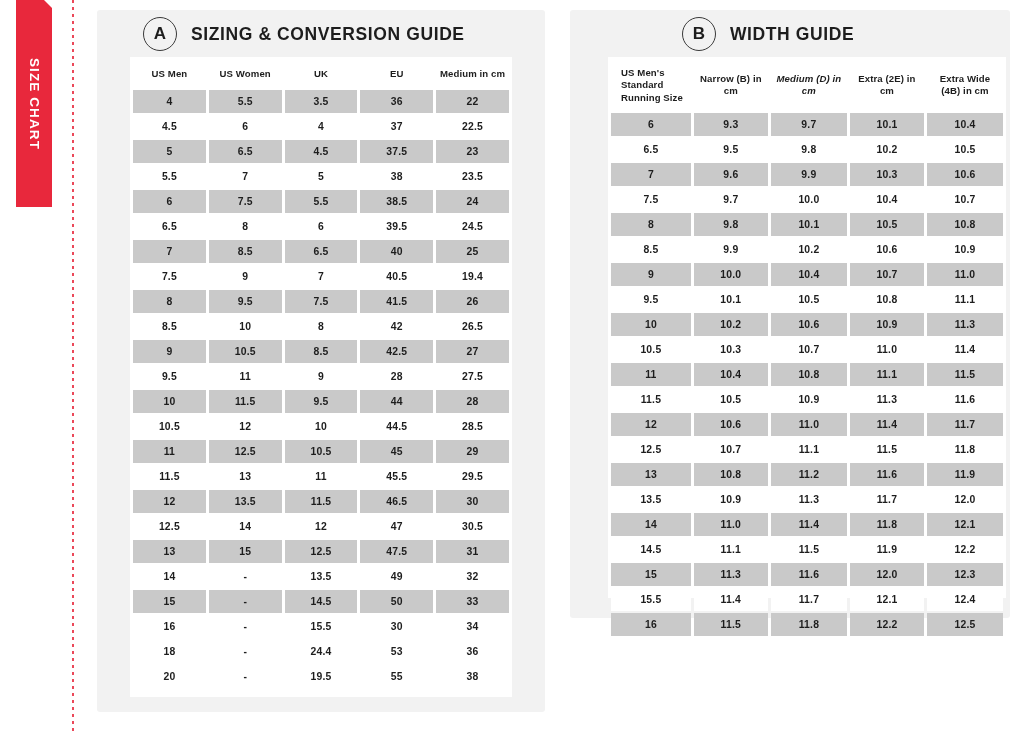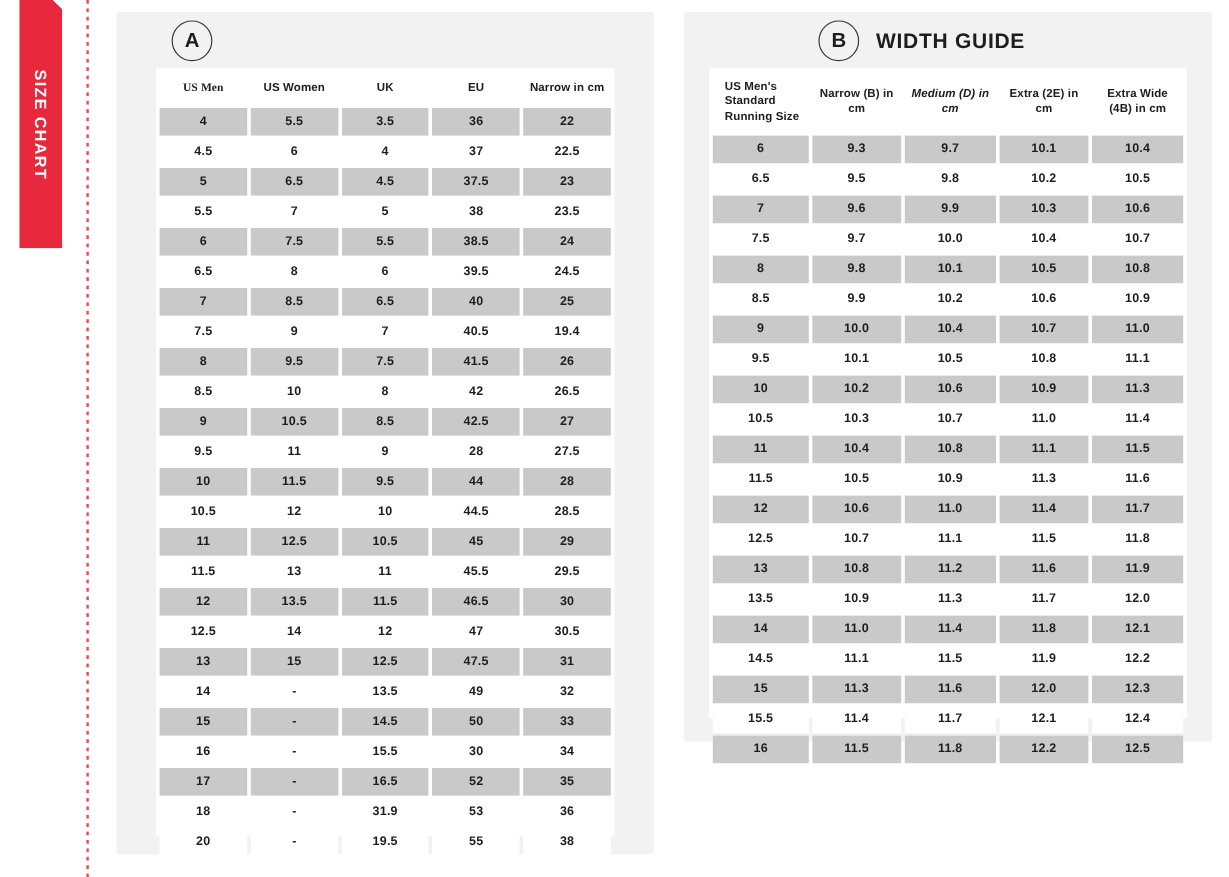--- a/index.html
+++ b/index.html
@@ -95,21 +95,21 @@
     color: #1d1d1d;
     letter-spacing: 0.6px;
   }
 
   
   .table-card {
     position: absolute;
     background: #ffffff;
   }
   #card-a { left: 33px; top: 47px; width: 382px; height: 640px; }
-  #card-b { left: 21px; top: 47px; width: 398px; height: 541px; }
+  #card-b { left: 38px; top: 47px; width: 398px; height: 541px; }
 
   table {
     width: 100%;
     border-collapse: separate;
     border-spacing: 3px 2px;
     table-layout: fixed;
   }
 
   thead th {
     font-size: 9.6px;
@@ -144,30 +144,31 @@
 
   <div class="size-tab">
     <span class="size-tab-label">SIZE CHART</span>
   </div>
 
   <div class="dotted-rule"></div>
 
   <div class="panel" id="panel-a">
     <div class="panel-head">
       <div class="badge">A</div>
+      <div class="panel-title">SIZING &amp; CONVERSION GUIDE</div>
     </div>
     <div class="table-card" id="card-a">
       <table>
         <thead>
           <tr id="head-a">
-              <th style="width: 20%; font-family: Liberation Serif, serif;">US Men</th>
+              <th style="width: 20%;">US Men</th>
               <th style="width: 20%;">US Women</th>
               <th style="width: 20%;">UK</th>
               <th style="width: 20%;">EU</th>
-              <th style="width: 20%;">Narrow in cm</th>
+              <th style="width: 20%;">Medium in cm</th>
             </tr>
         </thead>
         <tbody id="body-a">
             <tr class="shaded">
               <td>4</td>
               <td>5.5</td>
               <td>3.5</td>
               <td>36</td>
               <td>22</td>
             </tr>
@@ -311,31 +312,24 @@
               <td>50</td>
               <td>33</td>
             </tr>
             <tr>
               <td>16</td>
               <td class="dash">-</td>
               <td>15.5</td>
               <td>30</td>
               <td>34</td>
             </tr>
-            <tr class="shaded">
-              <td>17</td>
-              <td class="dash">-</td>
-              <td>16.5</td>
-              <td>52</td>
-              <td>35</td>
-            </tr>
             <tr>
               <td>18</td>
               <td class="dash">-</td>
-              <td>31.9</td>
+              <td>24.4</td>
               <td>53</td>
               <td>36</td>
             </tr>
             <tr>
               <td>20</td>
               <td class="dash">-</td>
               <td>19.5</td>
               <td>55</td>
               <td>38</td>
             </tr>

